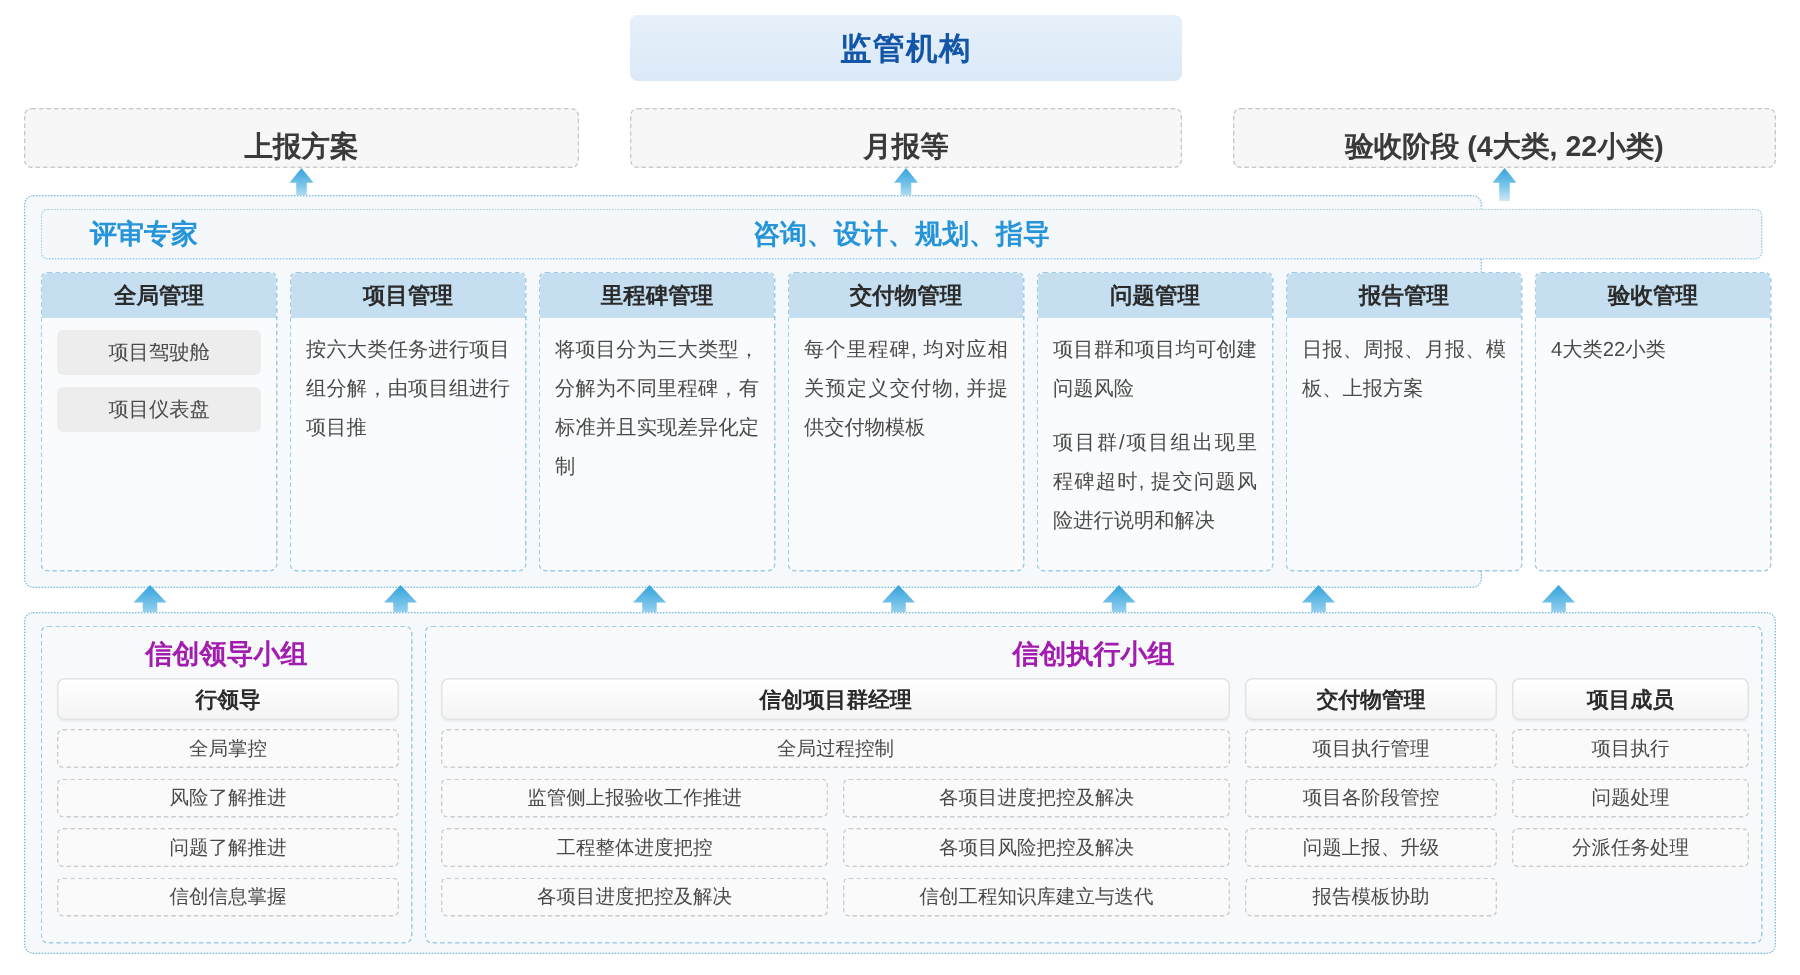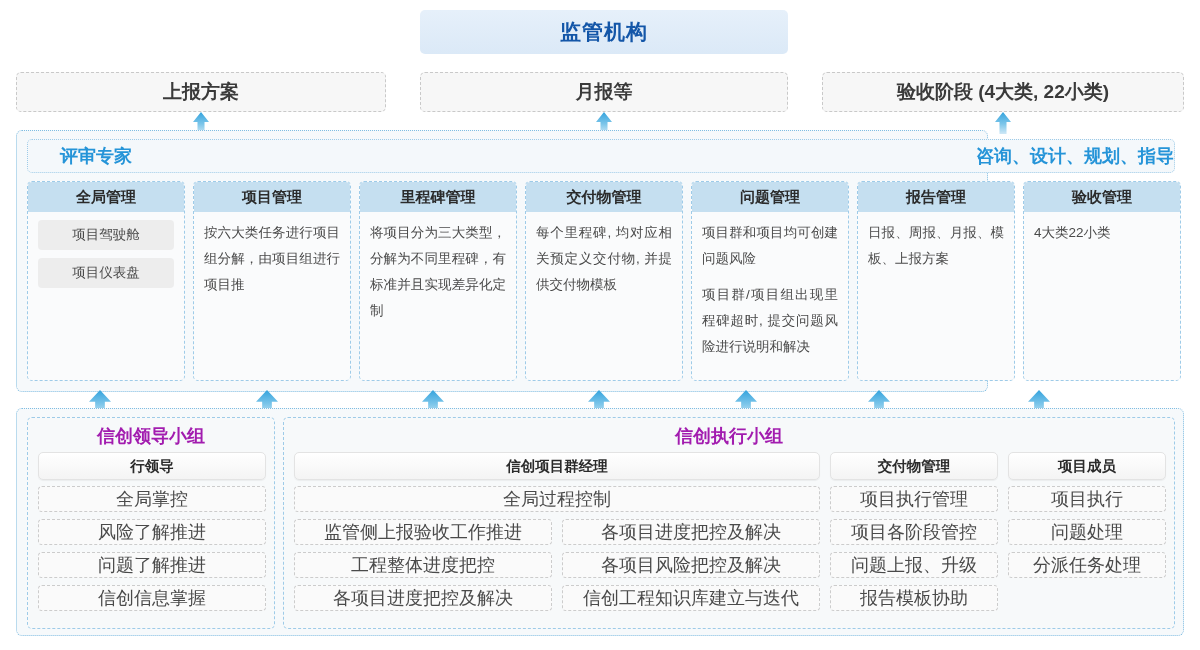--- a/index.html
+++ b/index.html
@@ -9,21 +9,21 @@
     font-family: "Liberation Sans", "DejaVu Sans", sans-serif;
     overflow: hidden;
   }
   #stage { position: relative; width: 1200px; height: 650px; }
 
   
   .dashbox {
     border: 1px dashed #c9c9c9;
     border-radius: 5px;
     background: #f7f7f7;
-    display: flex; align-items: center; justify-content: center;
+    display: flex; align-items: flex-end; justify-content: center;
     color: #3b3b3b;
   }
   .bluebox {
     background: linear-gradient(180deg,#e6f0fa 0%,#dbe9f7 100%);
     border-radius: 5px;
     display: flex; align-items: center; justify-content: center;
     color: #1356a8; font-weight: bold;
   }
 
   
@@ -55,21 +55,21 @@
   #mid-header {
     position: absolute; left: 10px; top: 8px; width: 1148px; height: 34px;
     border: 1px dotted #9ecbe8; border-radius: 5px; background: #f4f8fb;
   }
   #mid-header .lbl-left {
     position: absolute; left: 32px; top: 50%; transform: translateY(-50%);
     font-size: 18px; font-weight: bold; color: #2594d8;
   }
   #mid-header .lbl-center {
     position: absolute; left: 0; right: 0; top: 50%; transform: translateY(-50%);
-    text-align: right; font-size: 18px; font-weight: bold; color: #2594d8;
+    text-align: center; font-size: 18px; font-weight: bold; color: #2594d8;
   }
   .mcol {
     position: absolute; top: 50px; width: 158px; height: 200px;
     border: 1px dashed #9ecbe8; border-radius: 5px; background: #fafbfc;
     overflow: hidden;
   }
   .mcol-head {
     height: 30px; background: #c5dff0; border-radius: 4px 4px 0 0;
     display: flex; align-items: center; justify-content: center;
     font-size: 15px; font-weight: bold; color: #2b2b2b;
@@ -105,21 +105,21 @@
     background: linear-gradient(180deg,#ffffff 0%,#f4f4f4 100%);
     border: 1px solid #e3e3e3; border-radius: 5px;
     display: flex; align-items: center; justify-content: center;
     font-size: 14.5px; font-weight: bold; color: #2b2b2b;
     box-shadow: 0 1px 1px rgba(0,0,0,.05);
   }
   .task {
     position: absolute; height: 26px;
     border: 1px dashed #cccccc; border-radius: 4px; background: #fafafa;
     display: flex; align-items: center; justify-content: center;
-    font-size: 18px; color: #4a4a4a;
+    font-size: 13px; color: #4a4a4a;
   }
 </style>
 </head>
 <body>
 
 <div id="stage">
 
   <div id="top-title" class="bluebox">
     <span>监管机构</span>
   </div>

